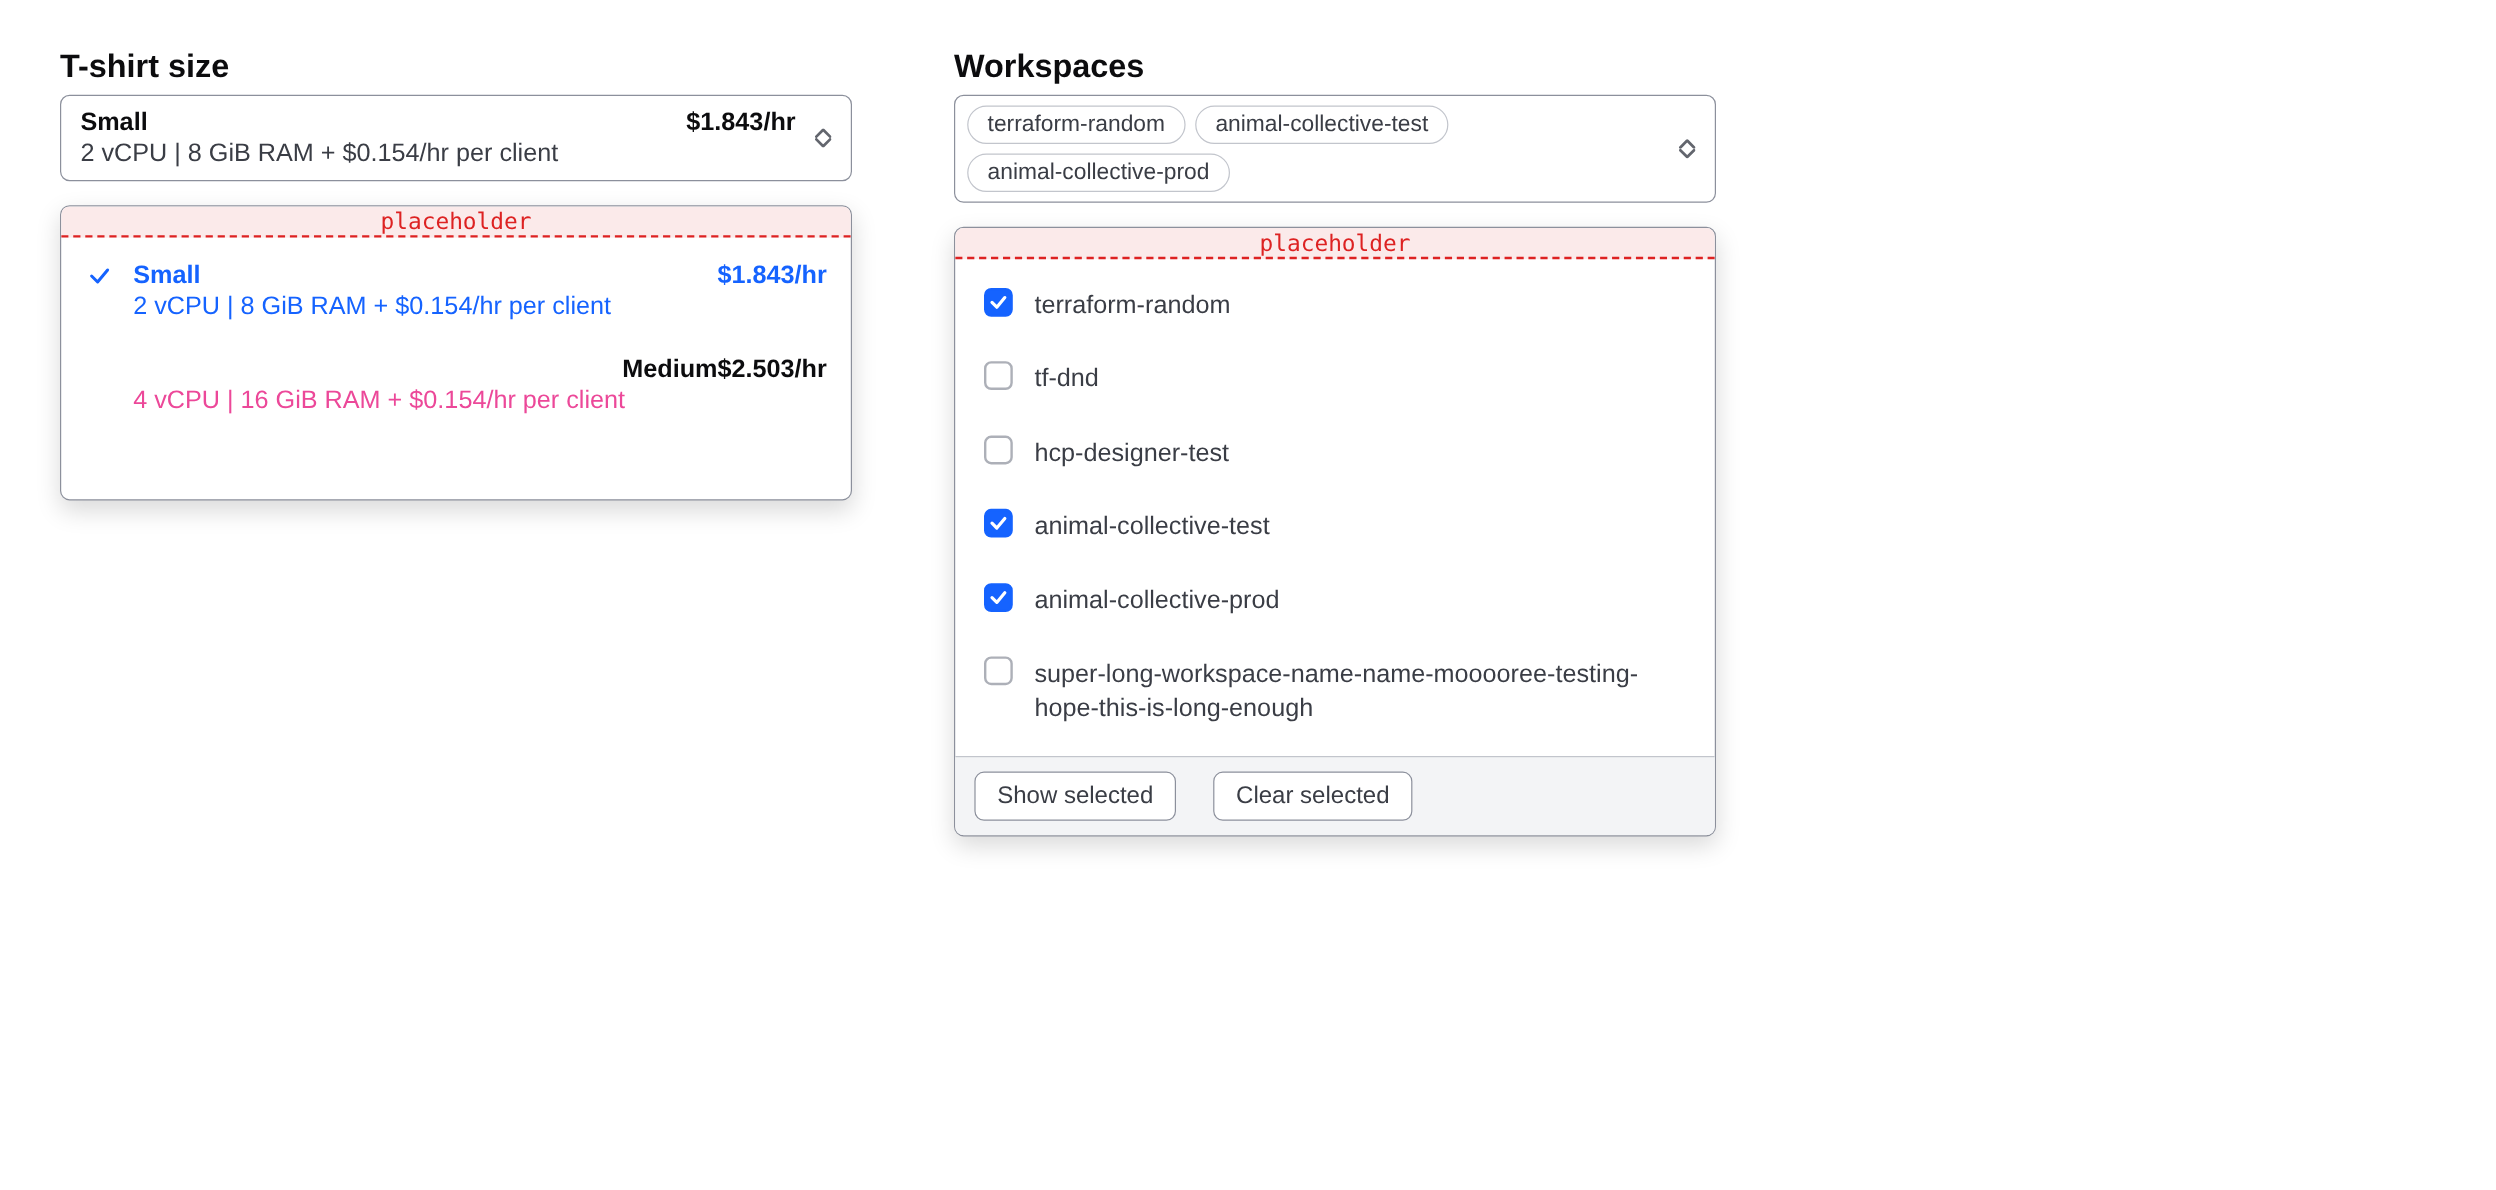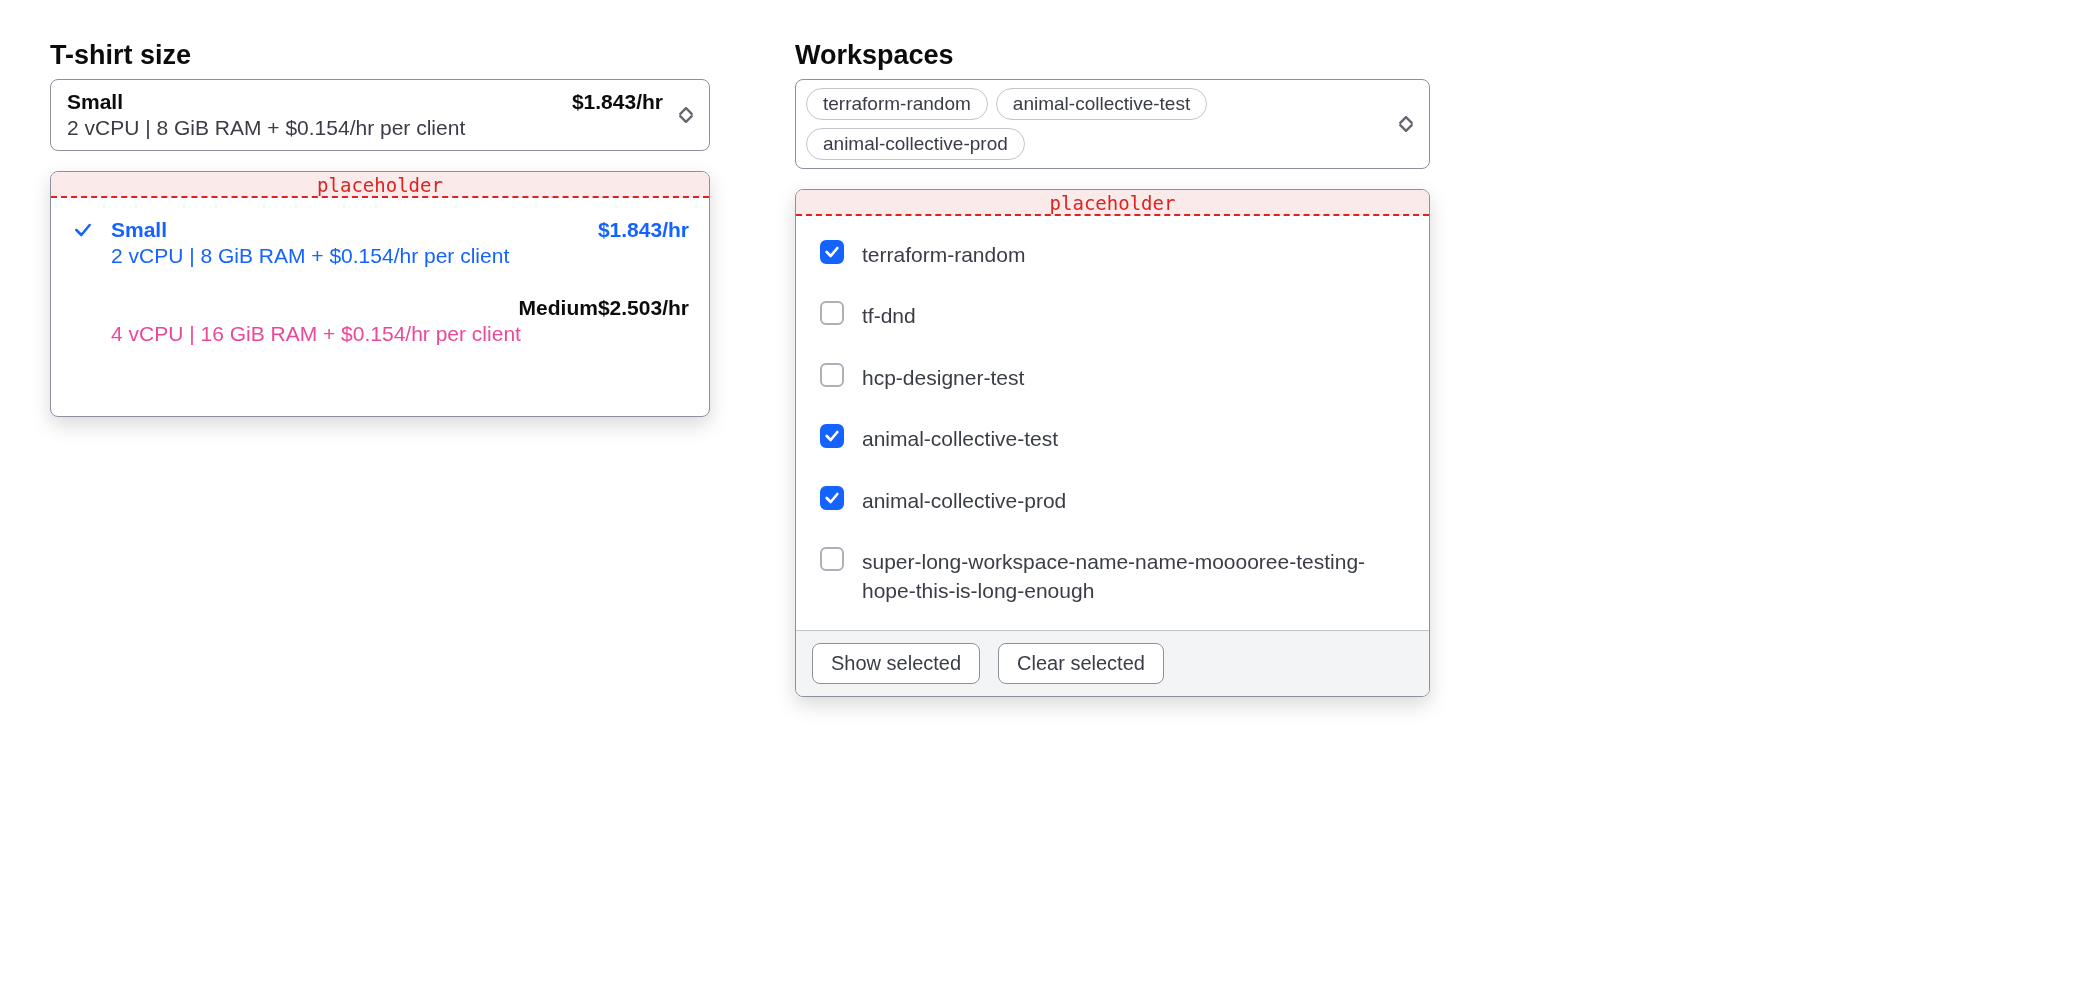--- a/index.html
+++ b/index.html
@@ -136,21 +136,21 @@
     color:#fff;
   }
   .checkbox:not(.checked) svg { visibility:hidden; }
   .mopt .text { flex:1; line-height:1.4; word-break: break-word; }
 
   .panel-footer {
     border-top:1px solid #c2c5cc;
     background:#f3f4f6;
     padding:12px 16px;
     display:flex;
-    gap:18px;
+    gap:31px;
   }
   .btn {
     border:1px solid #8c909c;
     background:#fff;
     border-radius:8px;
     padding:8px 18px;
     font-size:20px;
     color:#3a3d45;
     cursor:pointer;
   }

